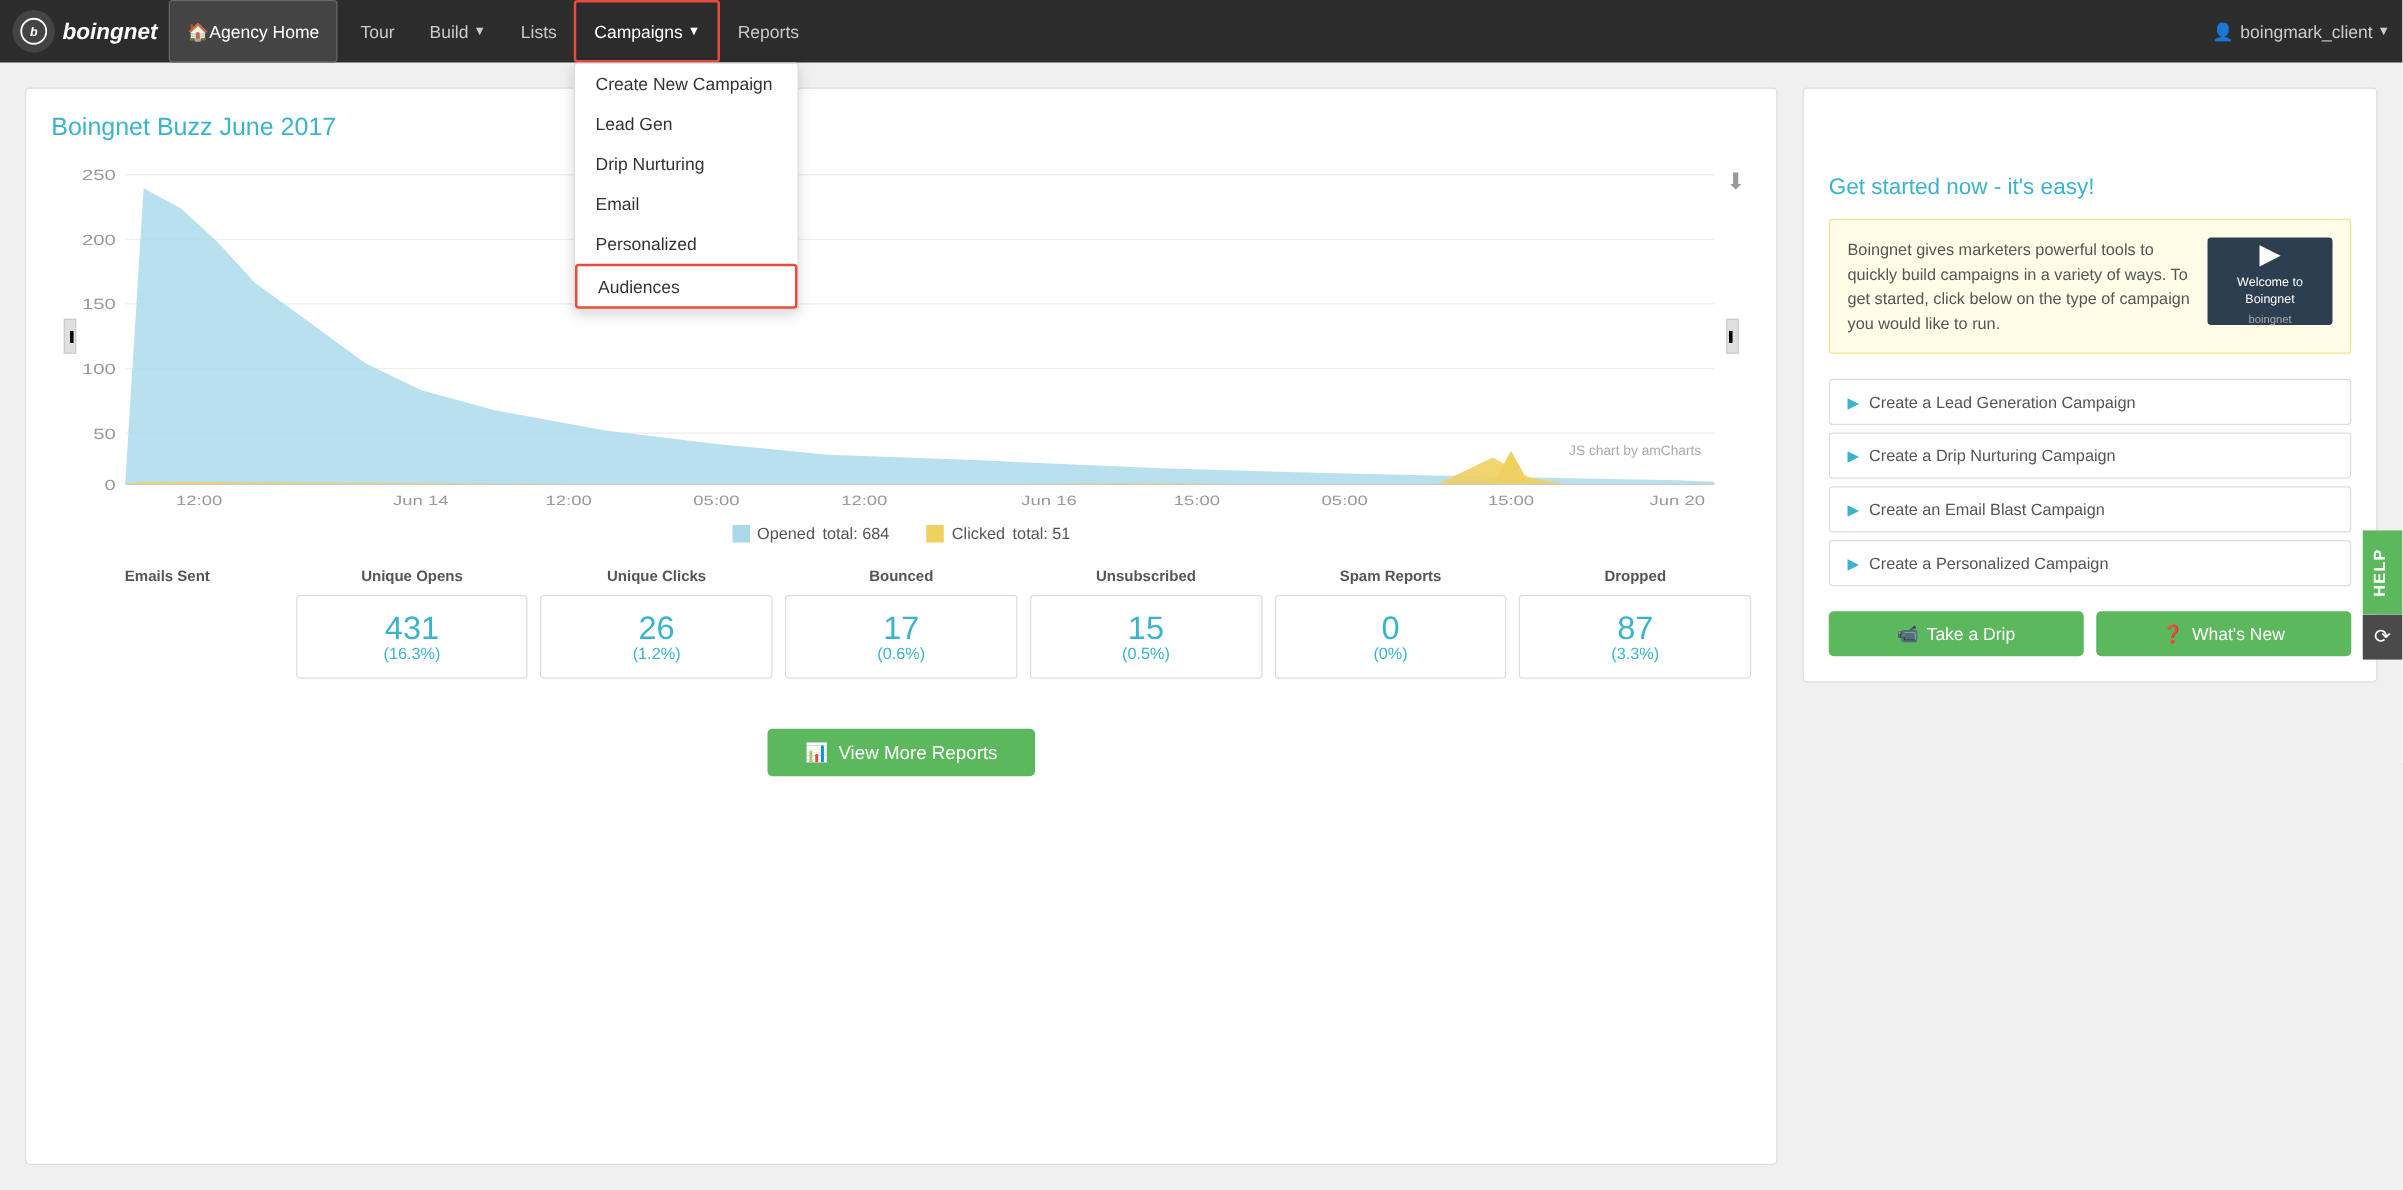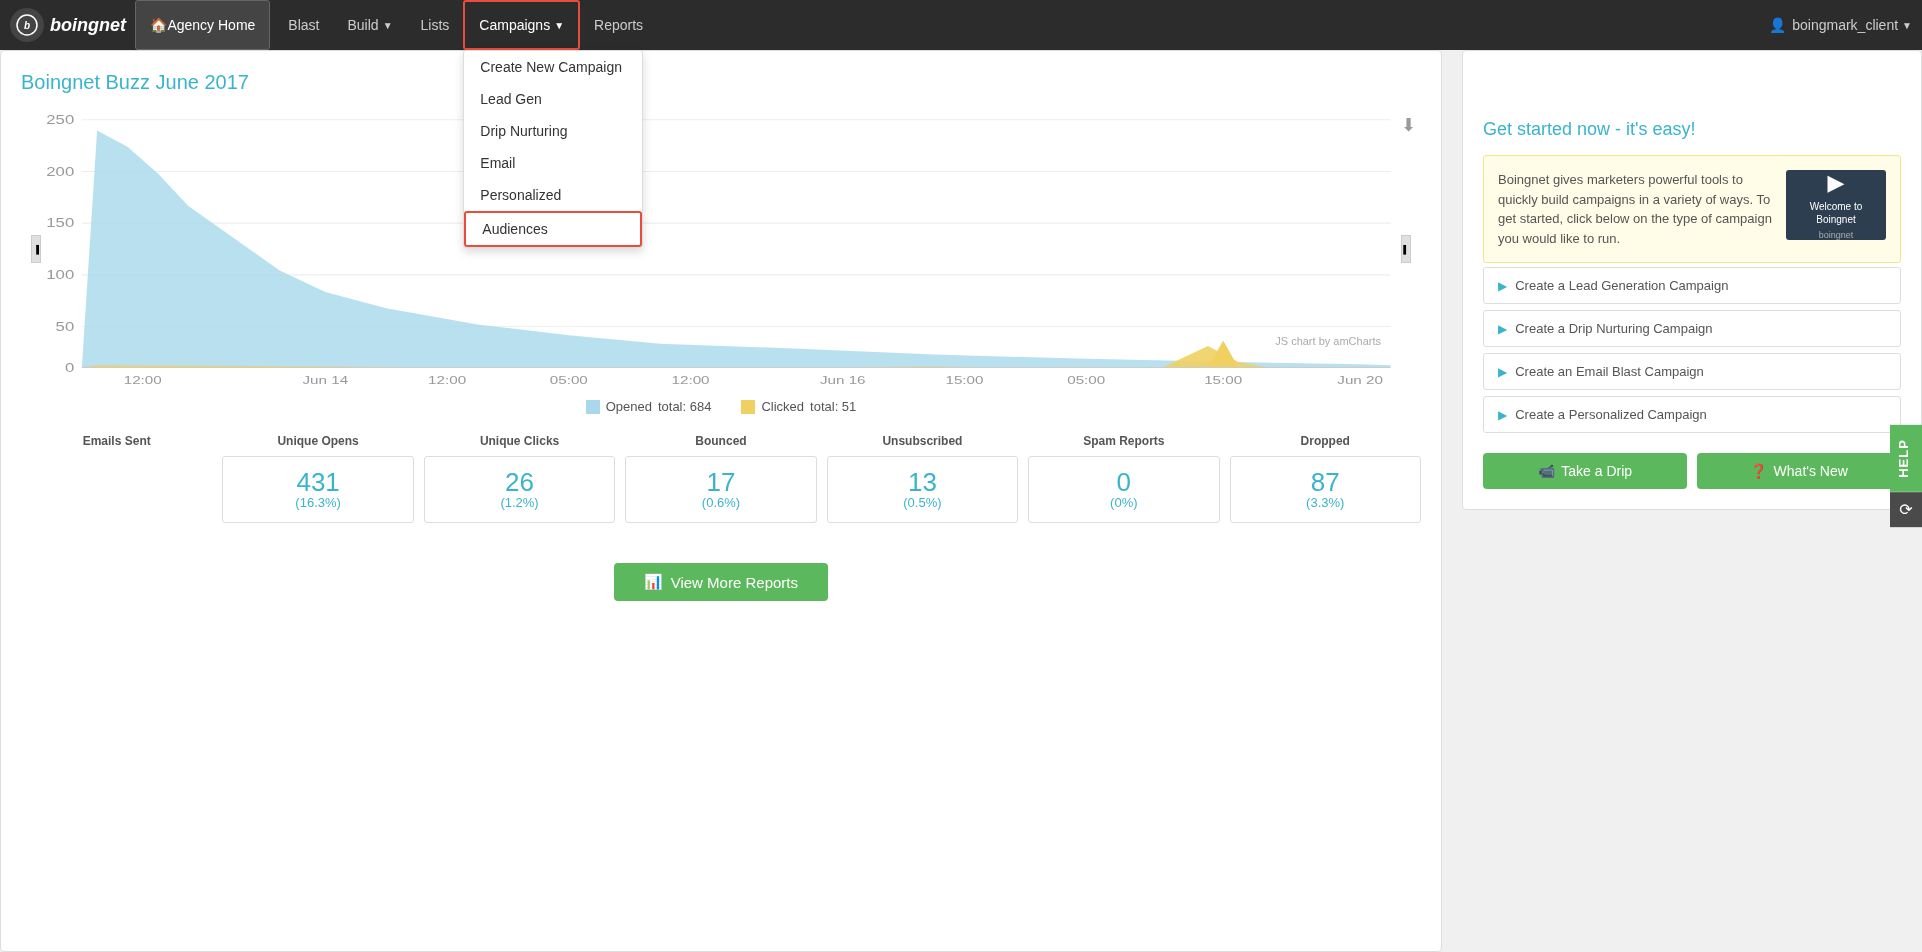--- a/index.html
+++ b/index.html
@@ -105,20 +105,21 @@
       white-space: nowrap;
     }
     .dropdown-item.highlighted {
       border: 2px solid #e74c3c;
       border-radius: 3px;
     }
 
     
     .main-container {
       display: flex;
+      padding: 20px;
       gap: 20px;
       min-height: calc(100vh - 50px);
     }
 
     
     .left-panel {
       flex: 1;
       background: white;
       border-radius: 4px;
       border: 1px solid #ddd;
@@ -243,21 +244,21 @@
       margin-bottom: 15px;
       margin-top: 48px;
     }
     .intro-box {
       background: #fffde7;
       border: 1px solid #f0e68c;
       border-radius: 3px;
       padding: 14px;
       display: flex;
       gap: 14px;
-      margin-bottom: 4px;
+      margin-bottom: 20px;
       align-items: flex-start;
     }
     .intro-text {
       font-size: 13px;
       color: #555;
       line-height: 1.5;
       flex: 1;
     }
     .intro-video-thumb {
       width: 100px;
@@ -390,21 +391,21 @@
 
   <ul class="nav-items">
     <li class="nav-item">
       <a class="nav-link active-agency">
         <span>🏠 </span>
         <span>Agency Home</span>
       </a>
     </li>
     <li class="nav-item">
       <a class="nav-link">
-        <span>Blast</span>
+        <span>Tour</span>
       </a>
     </li>
     <li class="nav-item">
       <a class="nav-link">
         <span>Build</span>
         <span class="caret">▼</span>
       </a>
     </li>
     <li class="nav-item">
       <a class="nav-link">
@@ -529,21 +530,21 @@
         <div class="stat-block">
           <div class="stat-label">Bounced</div>
           <div class="stat-value-box">
             <div class="stat-number">17</div>
             <div class="stat-percent">(0.6%)</div>
           </div>
         </div>
         <div class="stat-block">
           <div class="stat-label">Unsubscribed</div>
           <div class="stat-value-box">
-            <div class="stat-number">13</div>
+            <div class="stat-number">15</div>
             <div class="stat-percent">(0.5%)</div>
           </div>
         </div>
         <div class="stat-block">
           <div class="stat-label">Spam Reports</div>
           <div class="stat-value-box">
             <div class="stat-number">0</div>
             <div class="stat-percent">(0%)</div>
           </div>
         </div>

